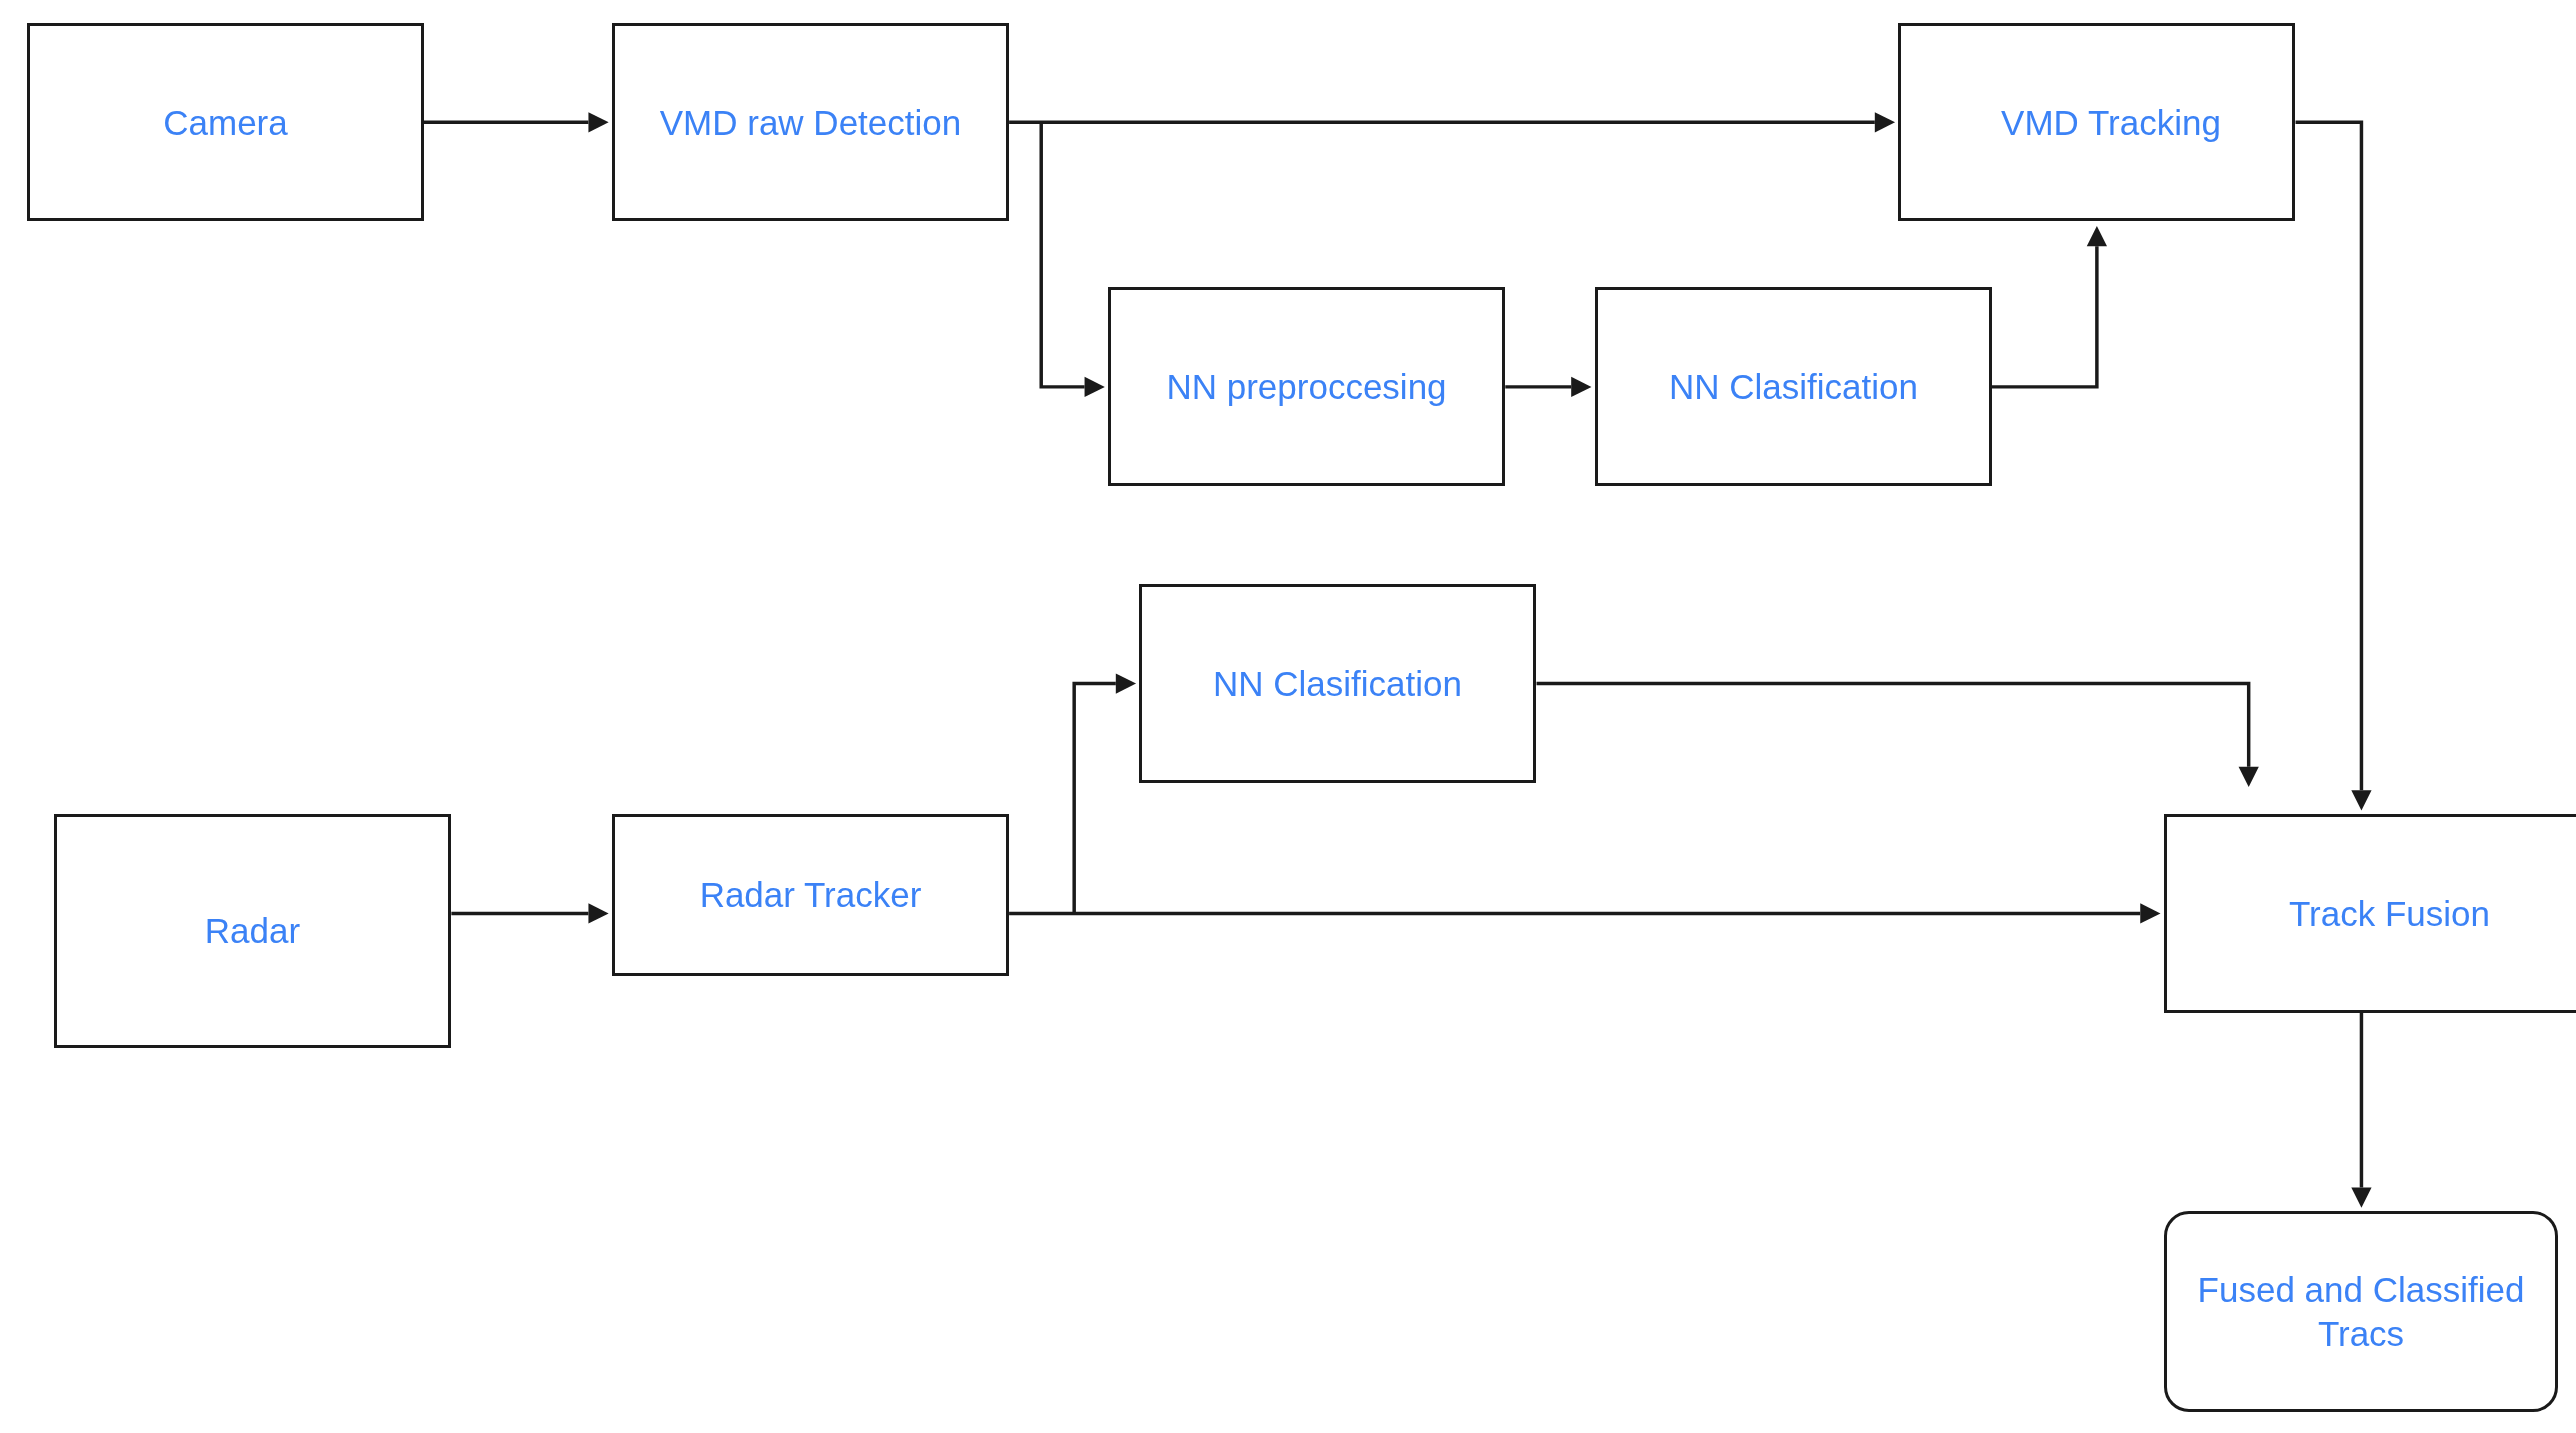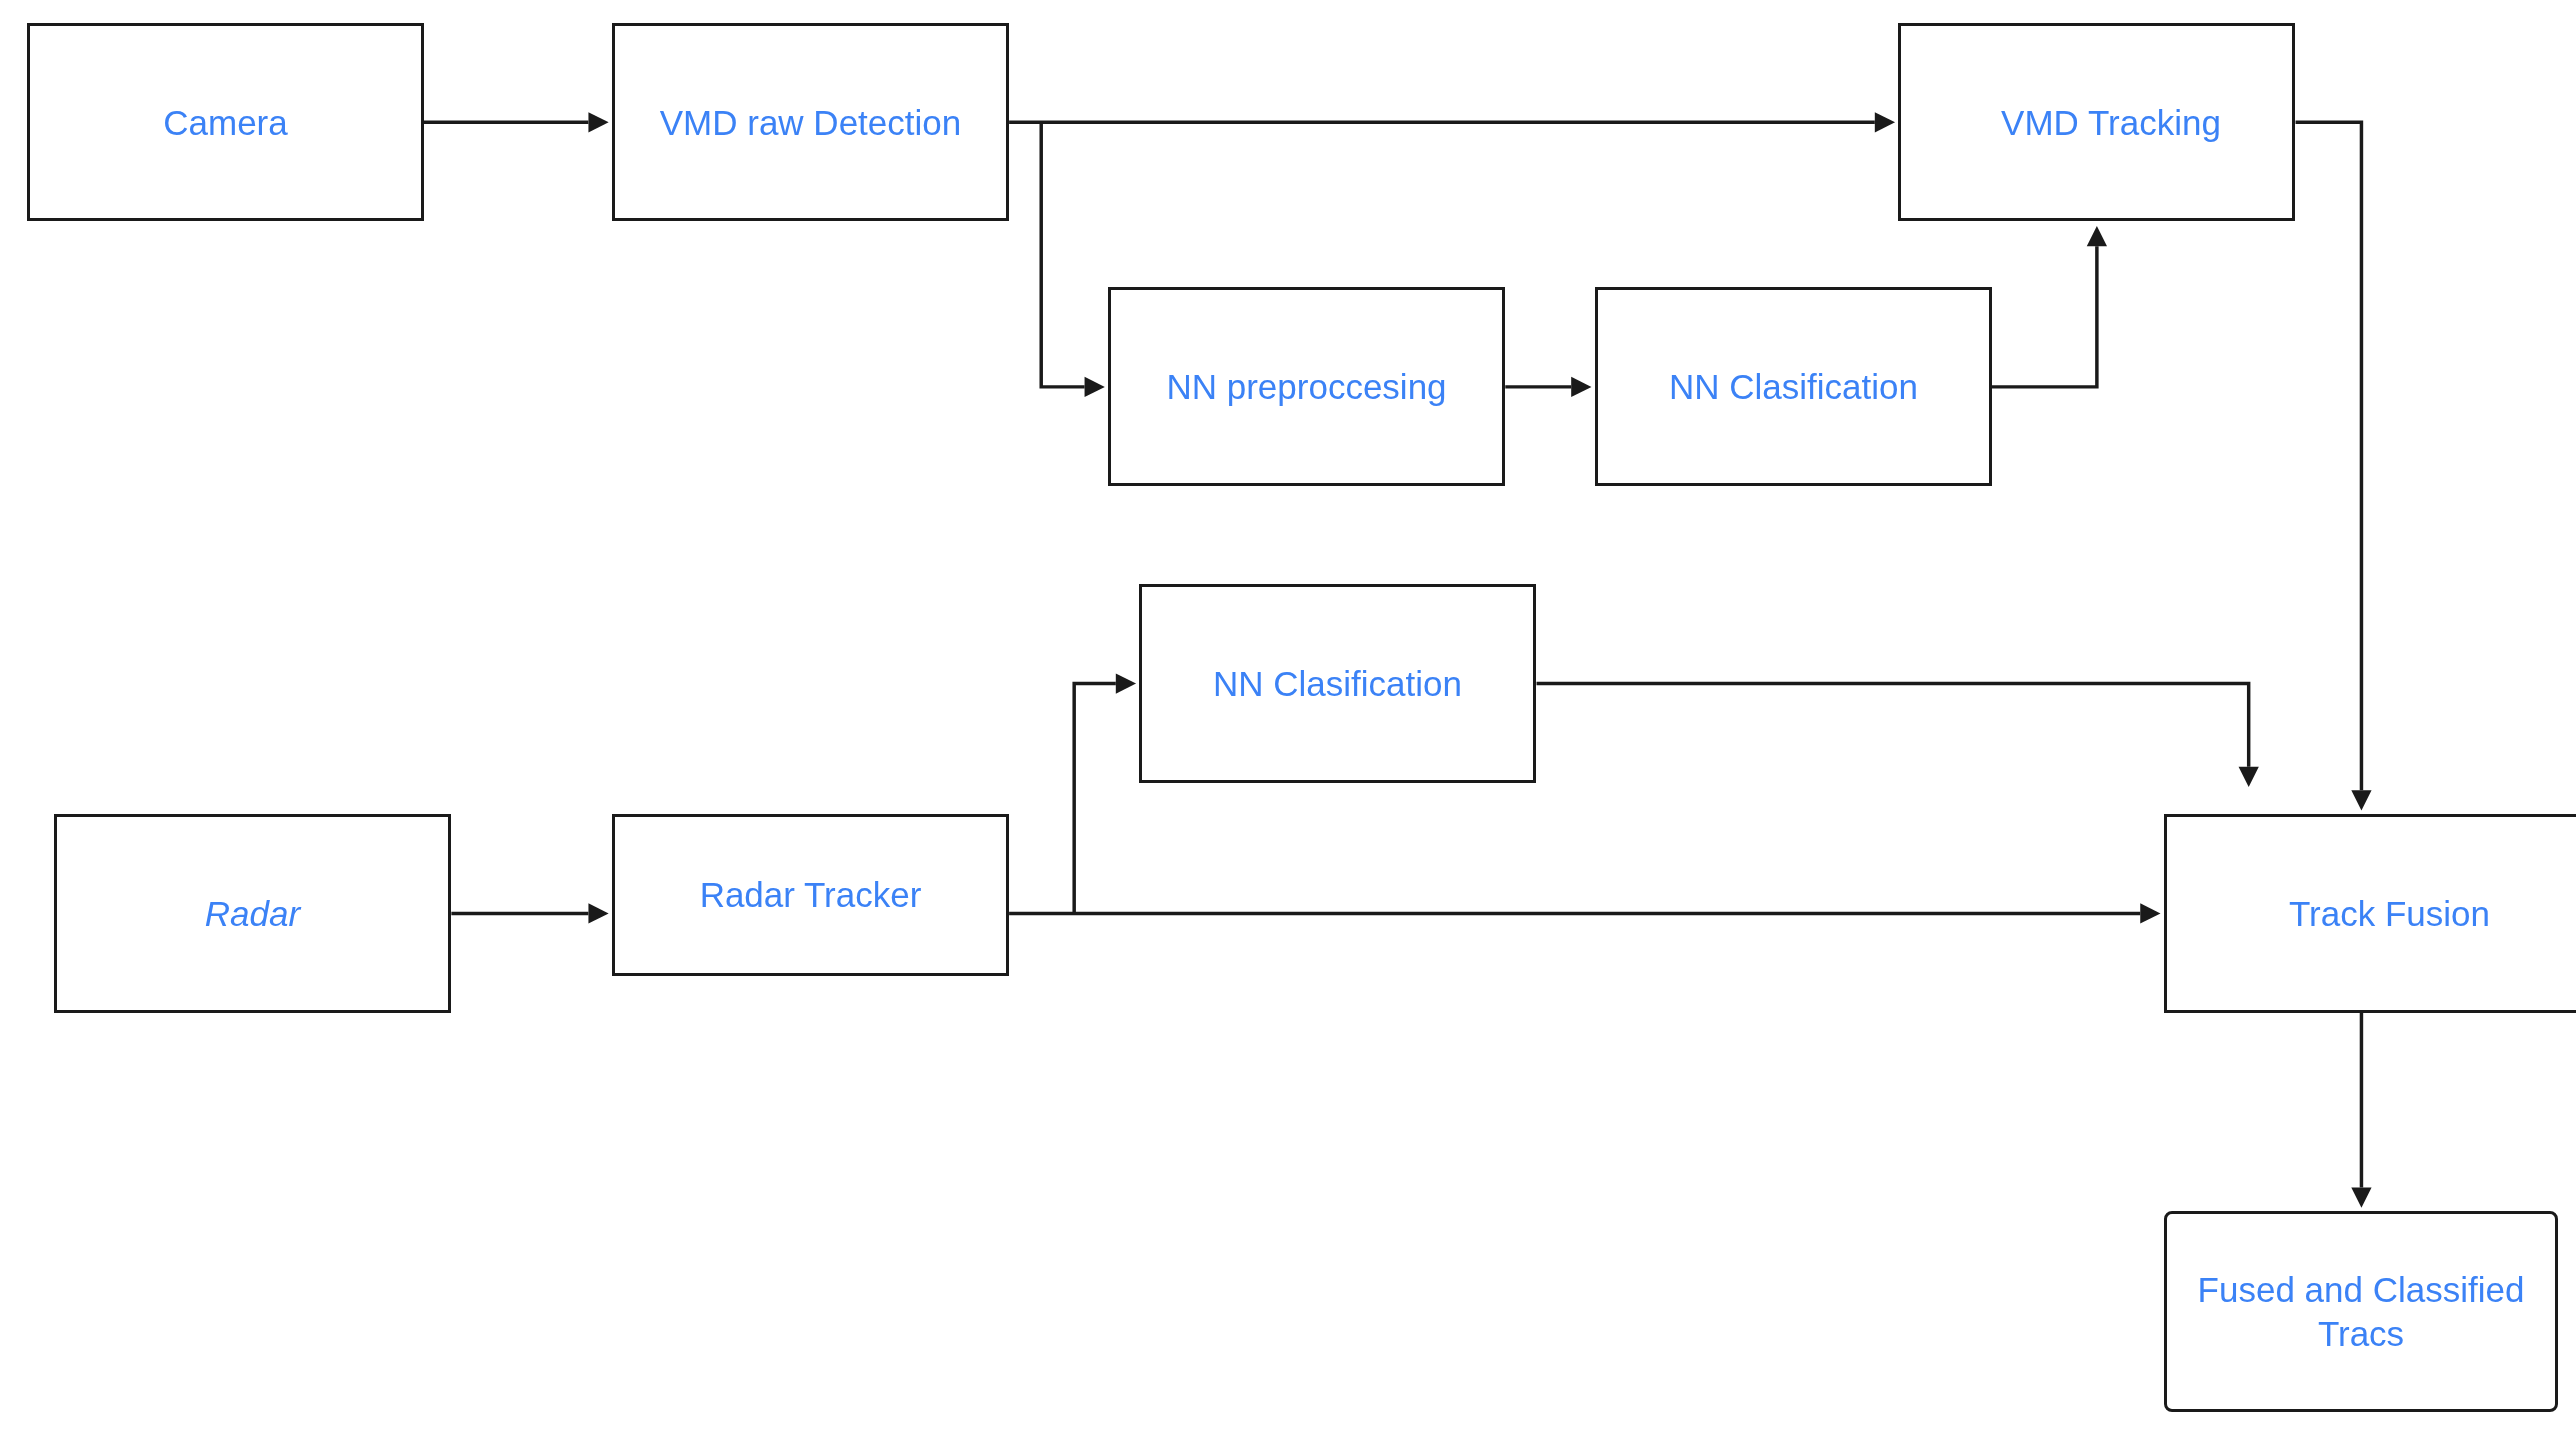--- a/index.html
+++ b/index.html
@@ -35,30 +35,30 @@
     display: flex;
     align-items: center;
     justify-content: center;
     text-align: center;
     font-size: 35px;
     line-height: 1.25;
     color: #3b82f6;
     padding: 0 12px;
   }
   .node.rounded {
-    border-radius: 8px;
+    border-radius: 25px;
   }
   
   #n-camera        { left: 27px;   top: 23.4px;   width: 397px; height: 198px; }
   #n-vmd-raw       { left: 612px;  top: 23.4px;   width: 397px; height: 198px; }
   #n-vmd-tracking  { left: 1898px; top: 23.4px;   width: 397px; height: 198px; padding-left: 41px; }
   #n-nn-preproc    { left: 1108px; top: 287px;  width: 397px; height: 199px; }
   #n-nn-clasif-cam { left: 1595px; top: 287px;  width: 397px; height: 199px; }
   #n-nn-clasif-rad { left: 1139px; top: 584px;  width: 397px; height: 199px; }
-  #n-radar         { left: 54px;   top: 814px;  width: 397px; height: 199px; font-style: italic; }
+  #n-radar         { left: 54px;   top: 814px;  width: 397px; height: 234px; }
   #n-radar-tracker { left: 612px;  top: 814px;  width: 397px; height: 162px; }
   #n-track-fusion  { left: 2164px; top: 814px;  width: 448px; height: 199px; padding-left: 15px; }
   #n-fused         { left: 2164px; top: 1211px; width: 394px; height: 201px; }
 </style>
 </head>
 <body>
 
 <div id="canvas">
 
   <svg id="edge-layer" width="2576" height="1433" viewBox="0 0 2969 1652" xmlns="http://www.w3.org/2000/svg">

